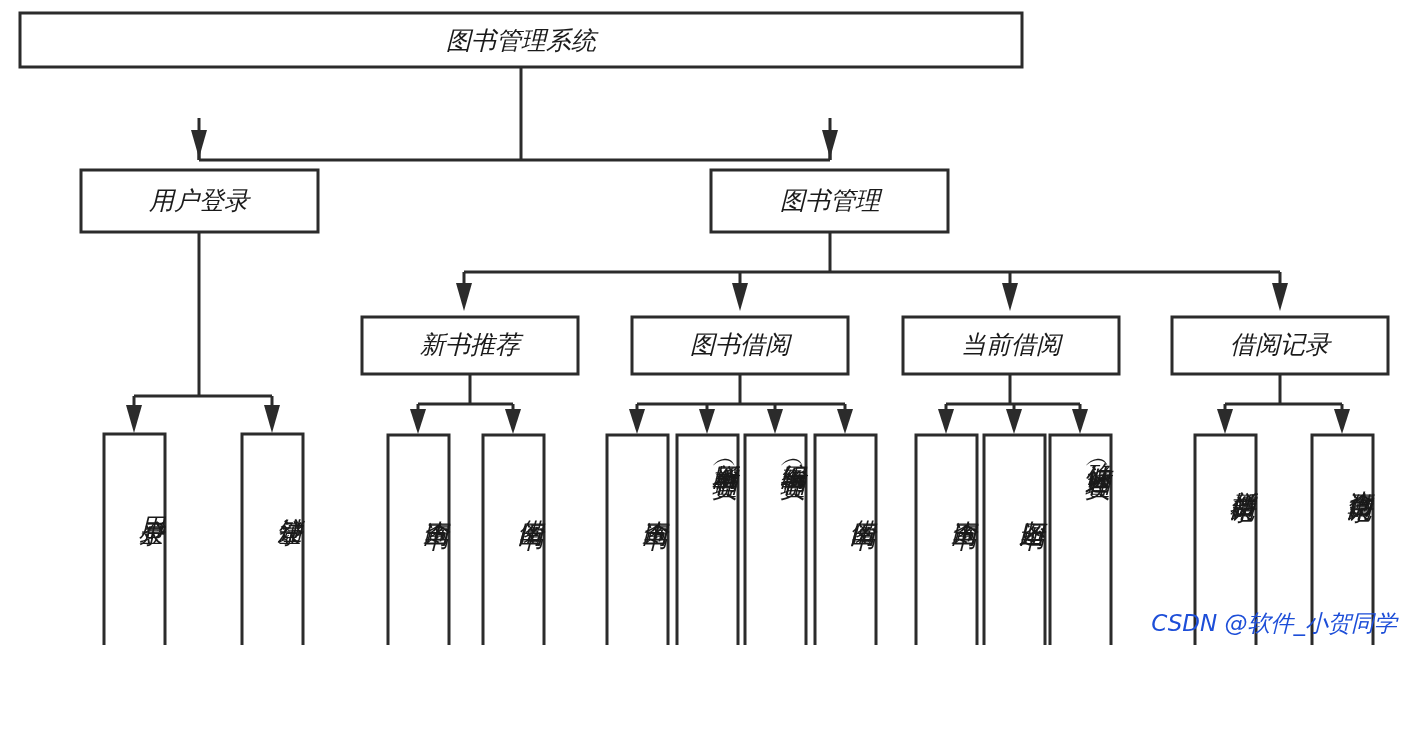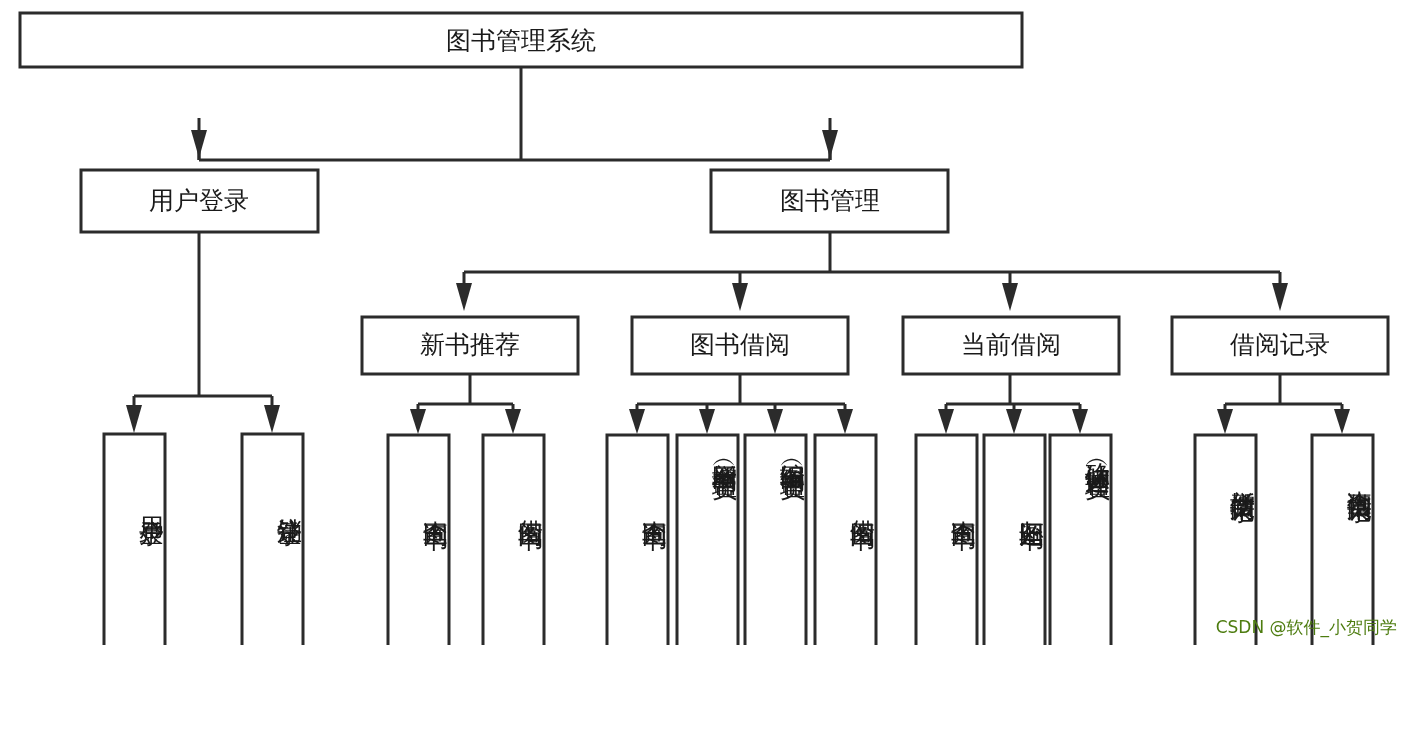--- a/index.html
+++ b/index.html
@@ -7,20 +7,21 @@
     padding: 0;
     background: #ffffff;
   }
   #stage {
     position: relative;
     width: 1405px;
     height: 645px;
     background: #ffffff;
     font-family: "DejaVu Sans", "Liberation Sans", sans-serif;
     overflow: hidden;
+    font-style: italic;
   }
   svg.diagram {
     position: absolute;
     left: 0;
     top: 0;
     width: 1405px;
     height: 747px;
   }
   .node-rect {
     fill: #ffffff;
@@ -56,22 +57,22 @@
     letter-spacing: 2px;
     white-space: nowrap;
     text-align: center;
     pointer-events: none;
   }
   .watermark {
     position: absolute;
     right: 8px;
     bottom: 6px;
     font-family: "DejaVu Sans", "Liberation Sans", sans-serif;
-    font-size: 17px;
-    color: #4d7c0f;
+    font-size: 23px;
+    color: #1d4ed8;
     white-space: nowrap;
   }
 </style>
 </head>
 <body>
 
 <div id="stage">
 
   <svg class="diagram" viewBox="0 0 1405 747">
     <defs></defs>

